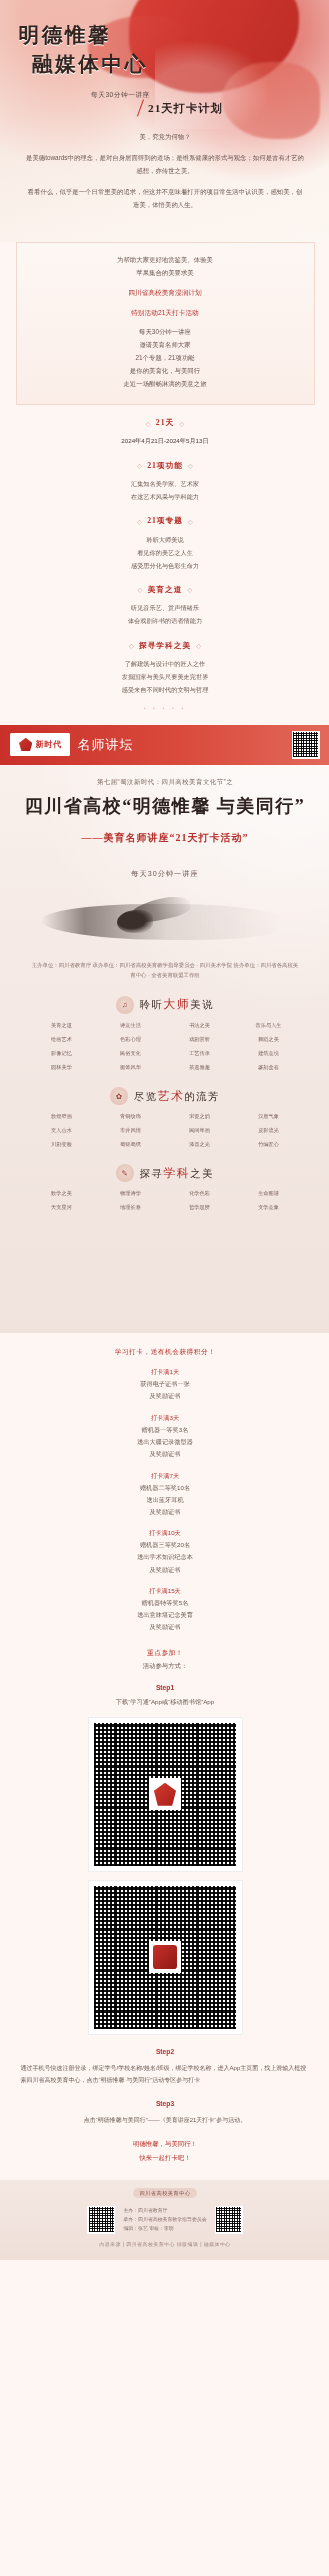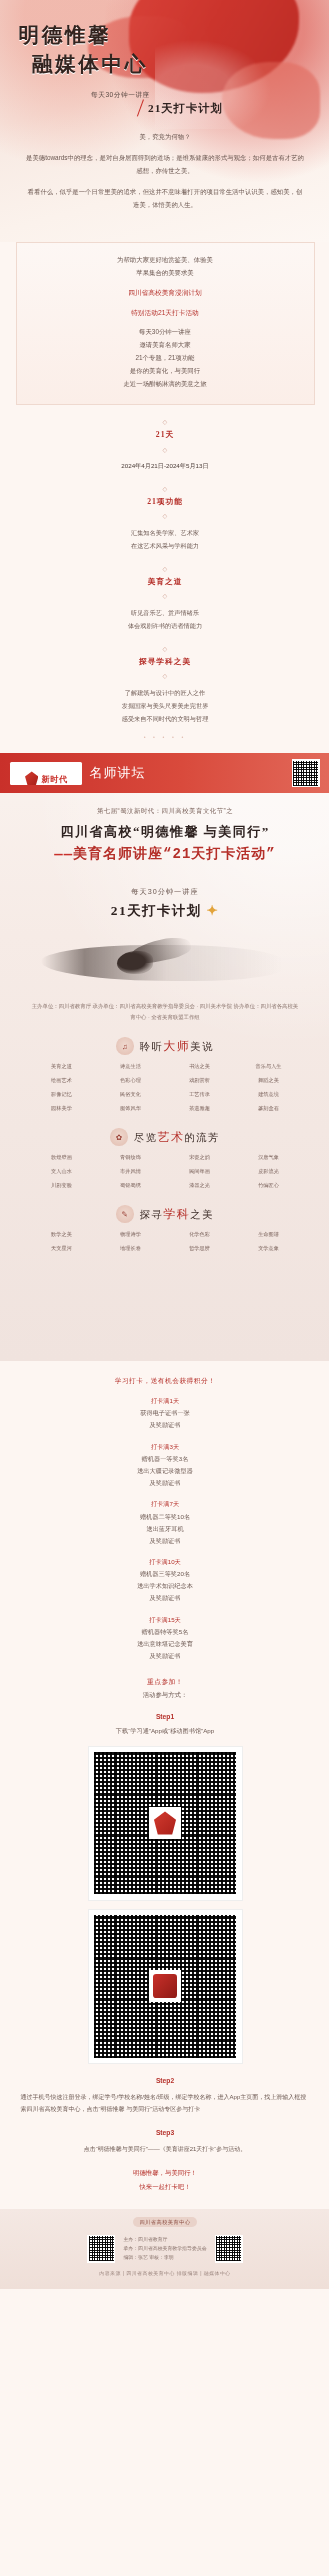--- a/index.html
+++ b/index.html
@@ -79,21 +79,21 @@
     background: linear-gradient(180deg, #fdf7f4 0%, #fbeee8 100%);
     border: 0.5px solid #efd9cf;
     text-align: center;
   }
   .info-line { font-size: 6.4px; color: #6b5750; line-height: 2; }
   .info-strong { color: #b5302a; font-size: 6.7px; line-height: 2; margin-top: 6.2px; }
 
   
   .sec-head {
     display: flex; align-items: center; justify-content: center;
-    gap: 5.2px; margin: 13.4px 0 6.2px; flex-direction: column;
+    gap: 5.2px; margin: 13.4px 0 6.2px;
   }
   .sec-head .orn { color: #d3a79a; font-size: 6.2px; }
   .sec-head .txt {
     font-family: "Liberation Serif", serif;
     font-size: 7.7px; color: #b5302a; letter-spacing: 1px; font-weight: bold;
   }
   .sec-body { text-align: center; font-size: 6.2px; color: #6b5750; line-height: 2.1; }
   .sec-body .d { color: #4a3b36; }
 
   .divider-dots {
@@ -106,46 +106,46 @@
     background:
       radial-gradient(circle at 88% 6%, rgba(255,255,255,0.6) 0 10%, rgba(255,255,255,0) 40%),
       linear-gradient(180deg, #faf2ee 0%, #f6ebe6 30%, #f3e7e2 62%, #f0e3de 100%);
     overflow: hidden;
   }
   .poster-top {
     height: 40px; background: linear-gradient(90deg, #c9302a 0%, #d94a3c 55%, #e2695a 100%);
     display: flex; align-items: center; padding: 0 10.3px; gap: 7.2px;
   }
   .logo-box {
-    width: 72px; height: 23px; background: #fff; border-radius: 1.5px;
-    display: flex; align-items: flex-end; justify-content: center; gap: 3.1px;
+    width: 60px; height: 23px; background: #fff; border-radius: 1.5px;
+    display: flex; align-items: center; justify-content: center; gap: 3.1px;
   }
   .logo-mark {
     width: 13.4px; height: 13.4px;
     background: linear-gradient(135deg, #d43b2f, #a81f19);
     clip-path: polygon(50% 0, 100% 38%, 82% 100%, 18% 100%, 0 38%);
   }
   .logo-text { font-family: "Liberation Serif", serif; font-size: 8.2px; color: #c9302a; font-weight: bold; letter-spacing: 0.5px; }
   .poster-top-label {
     color: #fff; font-size: 13px; letter-spacing: 1px; font-family: "Liberation Serif", serif;
   }
   .qr-top {
     margin-left: auto; width: 28px; height: 28px; background: #fff; padding: 1.5px;
   }
   .qr-top .m { width: 100%; height: 100%; }
 
   .poster-head { text-align: center; padding: 13.4px 20.6px 0; }
   .poster-eyebrow { font-size: 6.4px; color: #7a625b; letter-spacing: 0.5px; }
   .poster-h1 {
     font-family: "Liberation Serif", serif; font-weight: bold;
-    font-size: 13px; color: #2e2220; letter-spacing: 1.5px; margin-top: 7.2px;
+    font-size: 18px; color: #2e2220; letter-spacing: 1.5px; margin-top: 7.2px;
   }
   .poster-h2 {
-    font-family: Liberation Mono, monospace; font-weight: bold;
-    font-size: 14px; color: #b5302a; letter-spacing: 1px; margin-top: 4px;
+    font-family: Liberation Serif, serif; font-weight: bold;
+    font-size: 10px; color: #b5302a; letter-spacing: 1px; margin-top: 13px;
   }
   .poster-h2 .dash { color: #c9302a; }
 
   .poster-mid { text-align: center; margin-top: 24px; }
   .poster-mid .line1 { font-size: 7.2px; color: #6b5750; letter-spacing: 1px; }
   .poster-mid .line2 {
     font-family: "Liberation Serif", serif; font-weight: bold;
     font-size: 13.4px; color: #2e2220; letter-spacing: 1.5px; margin-top: 5.2px;
   }
   .poster-mid .spark { color: #e2a33a; }
@@ -317,20 +317,32 @@
       <span class="orn">◇</span>
       <span class="txt">21项功能</span>
       <span class="orn">◇</span>
     </div>
     <div class="sec-body">
       <div>汇集知名美学家、艺术家</div>
       <div>在这艺术风采与学科能力</div>
     </div>
   </div>
 
+  <div>
+    <div class="sec-head">
+      <span class="orn">◇</span>
+      <span class="txt">21项专题</span>
+      <span class="orn">◇</span>
+    </div>
+    <div class="sec-body">
+      <div>聆听大师美说</div>
+      <div>看见你的美艺之人生</div>
+      <div>感受思分化与色彩生命力</div>
+    </div>
+  </div>
 
   <div>
     <div class="sec-head">
       <span class="orn">◇</span>
       <span class="txt">美育之道</span>
       <span class="orn">◇</span>
     </div>
     <div class="sec-body">
       <div>听见音乐艺、赏声情绪乐</div>
       <div>体会戏剧许书的语者情能力</div>
@@ -367,24 +379,20 @@
     <div class="poster-head">
       <div class="poster-eyebrow">第七届“蜀汶新时代：四川高校美育文化节”之</div>
       <div class="poster-h1">四川省高校“明德惟馨 与美同行”</div>
       <div class="poster-h2">
         <span class="dash">——</span><span>美育名师讲座“21天打卡活动”</span>
       </div>
     </div>
 
     <div class="poster-mid">
       <div class="line1">每天30分钟一讲座</div>
-      <div class="line2">
-        <span>21天打卡计划</span>
-        <span class="spark">✦</span>
-      </div>
     </div>
 
     <div class="ink-bird">
       <div class="ink-stroke"></div>
       <div class="ink-bird-body"></div>
       <div class="ink-bird-wing"></div>
     </div>
 
     <div class="poster-caption">主办单位：四川省教育厅  承办单位：四川省高校美育教学指导委员会 · 四川美术学院
 协办单位：四川省各高校美育中心 · 全省美育联盟工作组</div>

